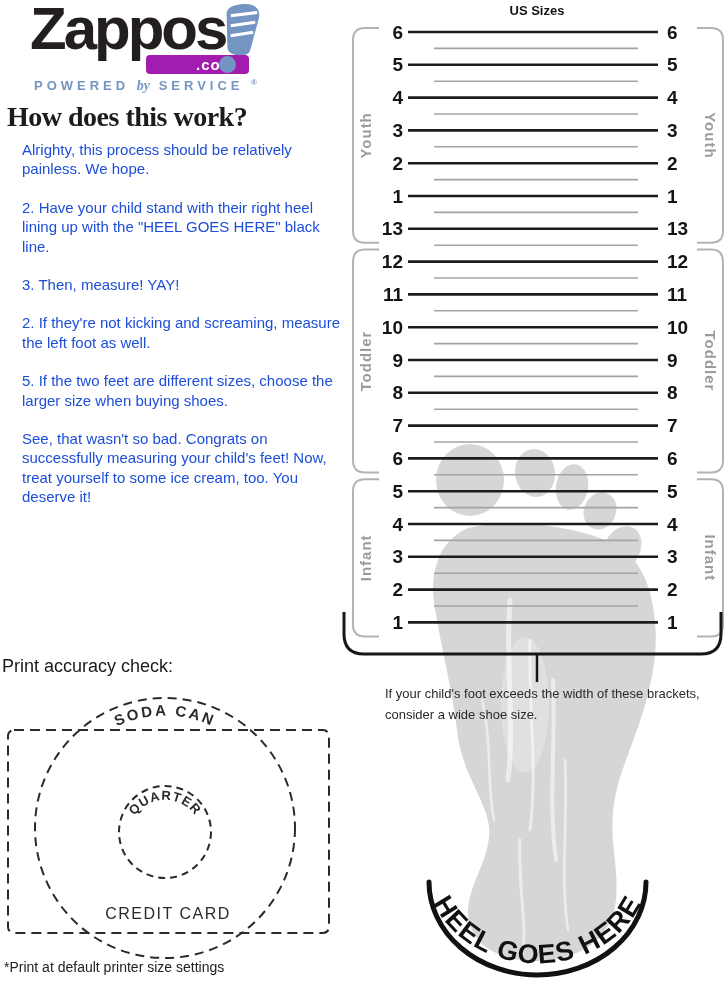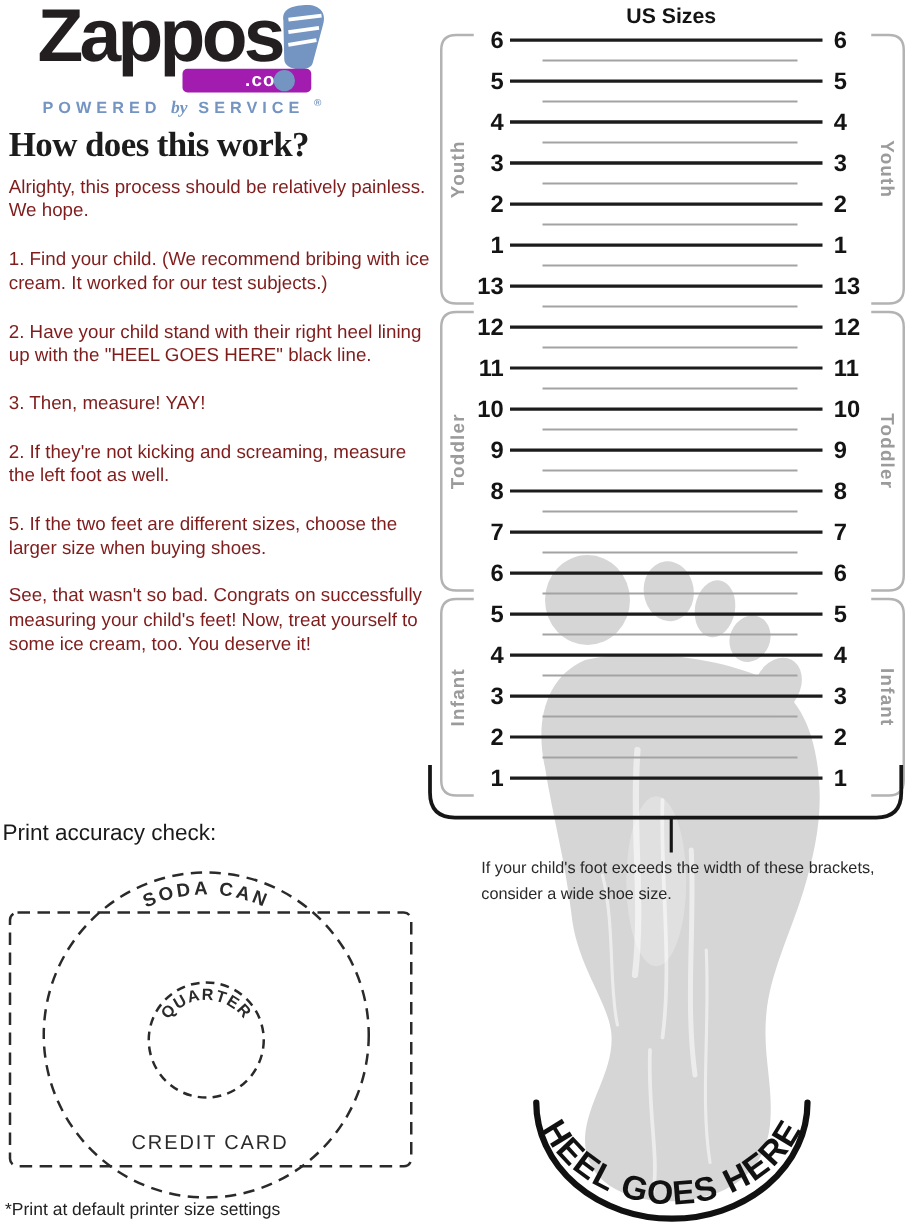--- a/index.html
+++ b/index.html
@@ -36,29 +36,29 @@
   }
   #tagline .reg{font-size:8px;vertical-align:super;letter-spacing:0;}
 
   
   #how-heading{
     left:7px;top:101px;
     font-family:"Liberation Serif",serif;font-weight:bold;font-size:28px;
     color:#1c1c1c;letter-spacing:-0.5px;
   }
   #intro-text{left:7px;top:140px;width:341px;}
-  #intro-text p{margin:0 0 19px 0;font-size:15px;line-height:19.4px;color:#7f1d1d;}
+  #intro-text p{margin:0 0 19px 15px;font-size:15px;line-height:19.4px;color:#1d4ed8;}
 
   #print-heading{left:2px;top:656px;font-size:18px;font-weight:normal;color:#1a1a1a;}
   #print-note{left:4px;top:959px;font-size:14px;color:#222;}
 
   
   #us-sizes-title{
     left:408px;top:3px;width:258px;text-align:center;
-    font-size:17px;font-weight:bold;color:#141414;
+    font-size:13px;font-weight:bold;color:#141414;
   }
   #wide-note{
     left:385px;top:683px;width:352px;
     font-size:13px;line-height:21px;color:#2a2a2a;
   }
 
   
   #chart-svg,#decor-svg{position:absolute;left:0;top:0;pointer-events:none;}
 </style>
 </head>
@@ -222,21 +222,20 @@
     <span class="by">by</span>
     <span>SERVICE</span>
     <span class="reg">®</span>
   </div>
 </div>
 
 <div id="how-heading" class="abs">How does this work?</div>
 
 <div id="intro-text" class="abs">
   <p>Alrighty, this process should be relatively painless. We hope.</p>
-  <p>1. Find your child. (We recommend bribing with ice cream. It worked for our test subjects.)</p>
   <p>2. Have your child stand with their right heel lining up with the "HEEL GOES HERE" black line.</p>
   <p>3. Then, measure! YAY!</p>
   <p>2. If they're not kicking and screaming, measure the left foot as well.</p>
   <p>5. If the two feet are different sizes, choose the larger size when buying shoes.</p>
   <p>See, that wasn't so bad. Congrats on successfully measuring your child's feet! Now, treat yourself to some ice cream, too. You deserve it!</p>
 </div>
 
 <div id="us-sizes-title" class="abs">US Sizes</div>
 
 <div id="wide-note" class="abs">If your child's foot exceeds the width of these brackets, consider a wide shoe size.</div>

